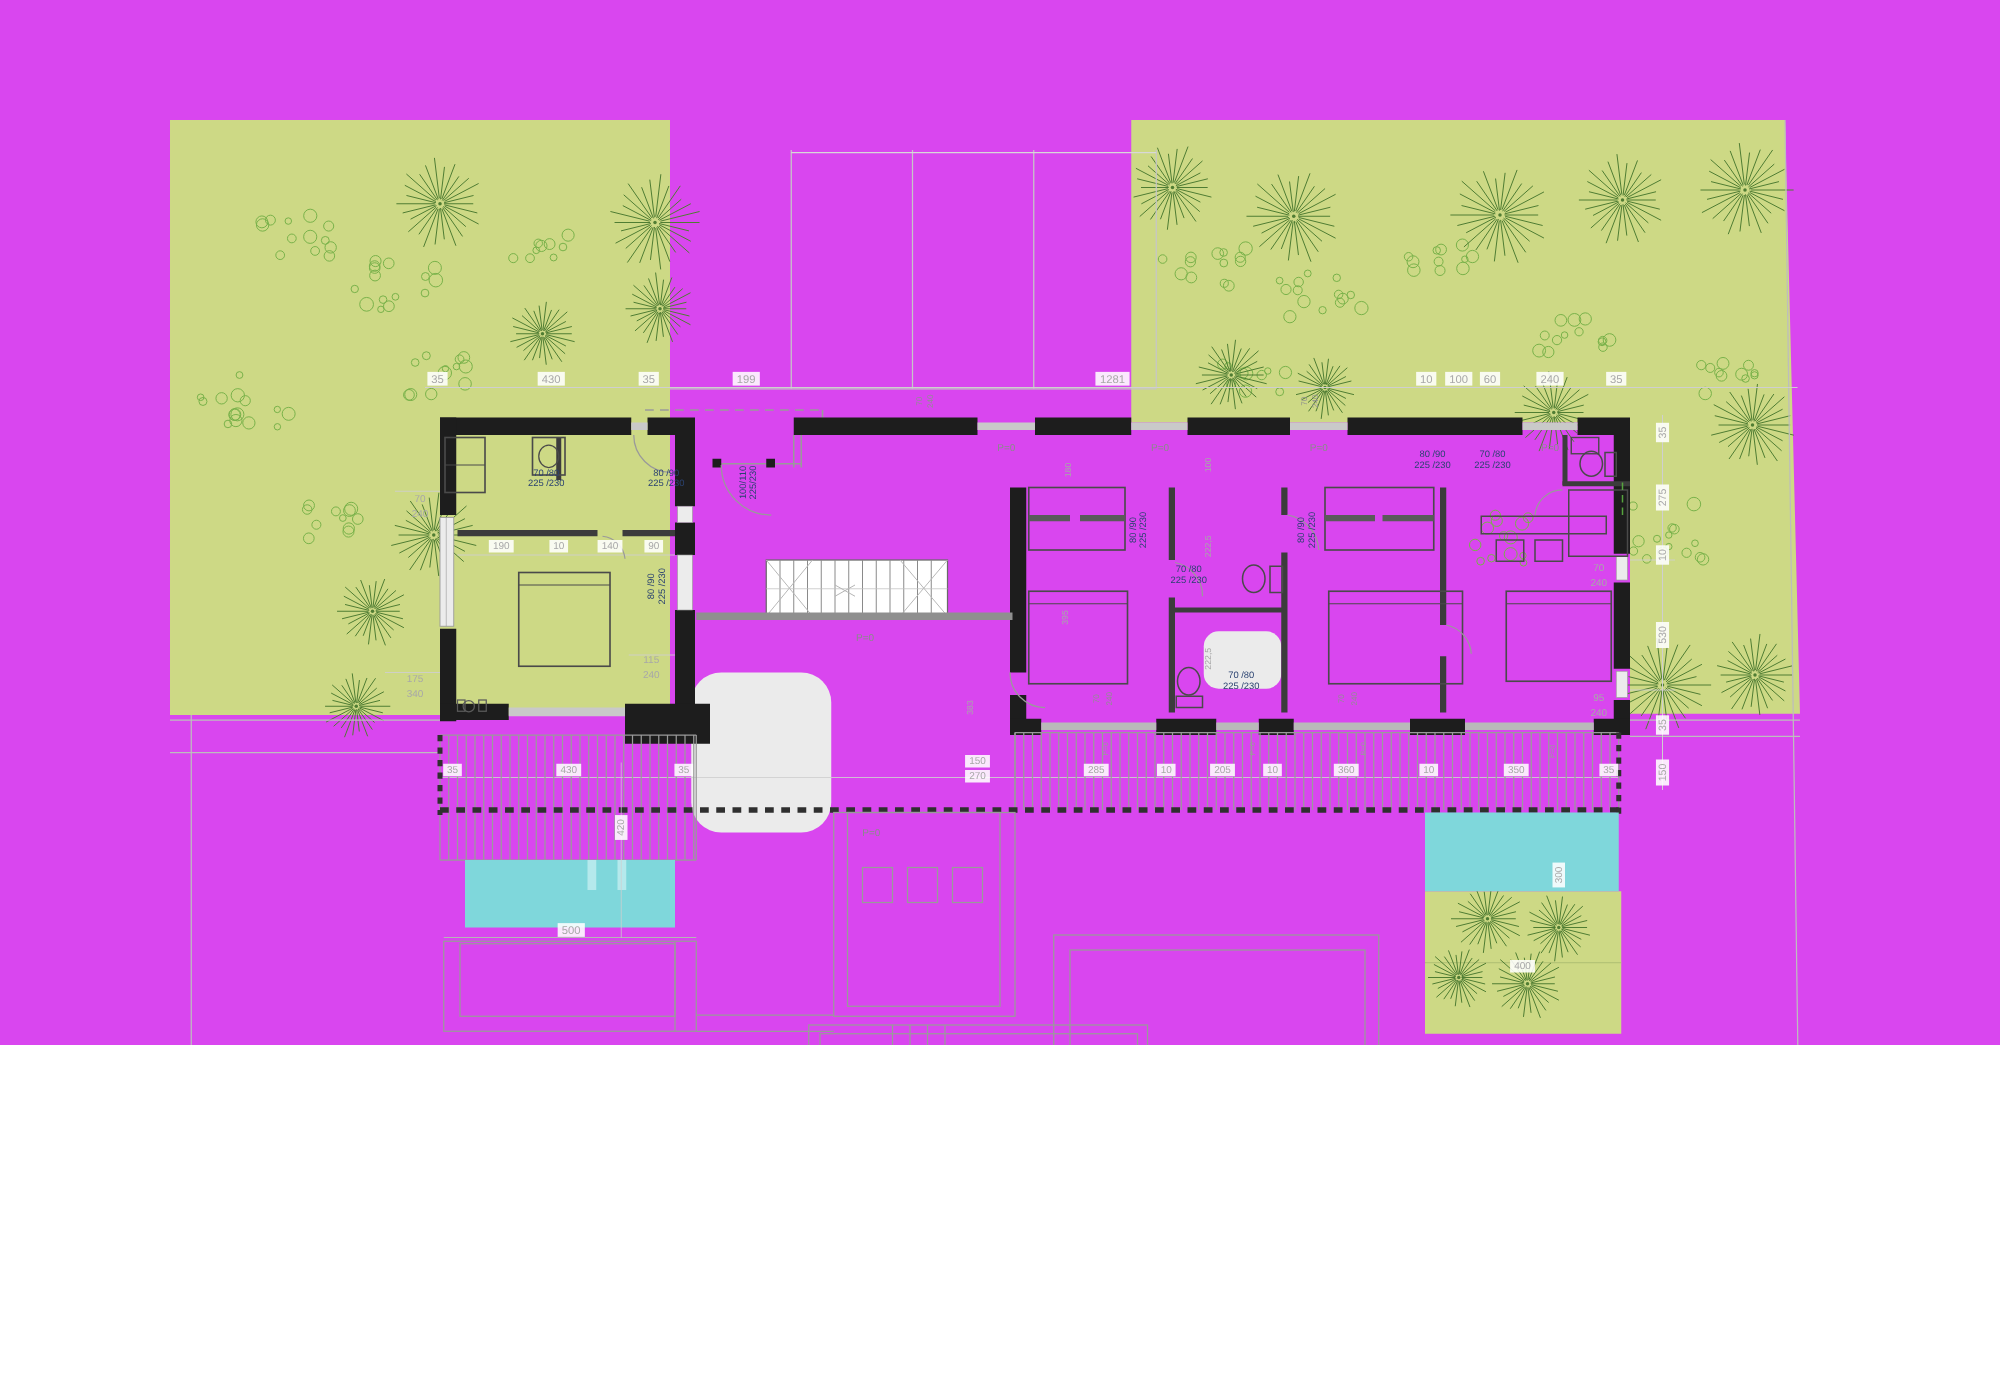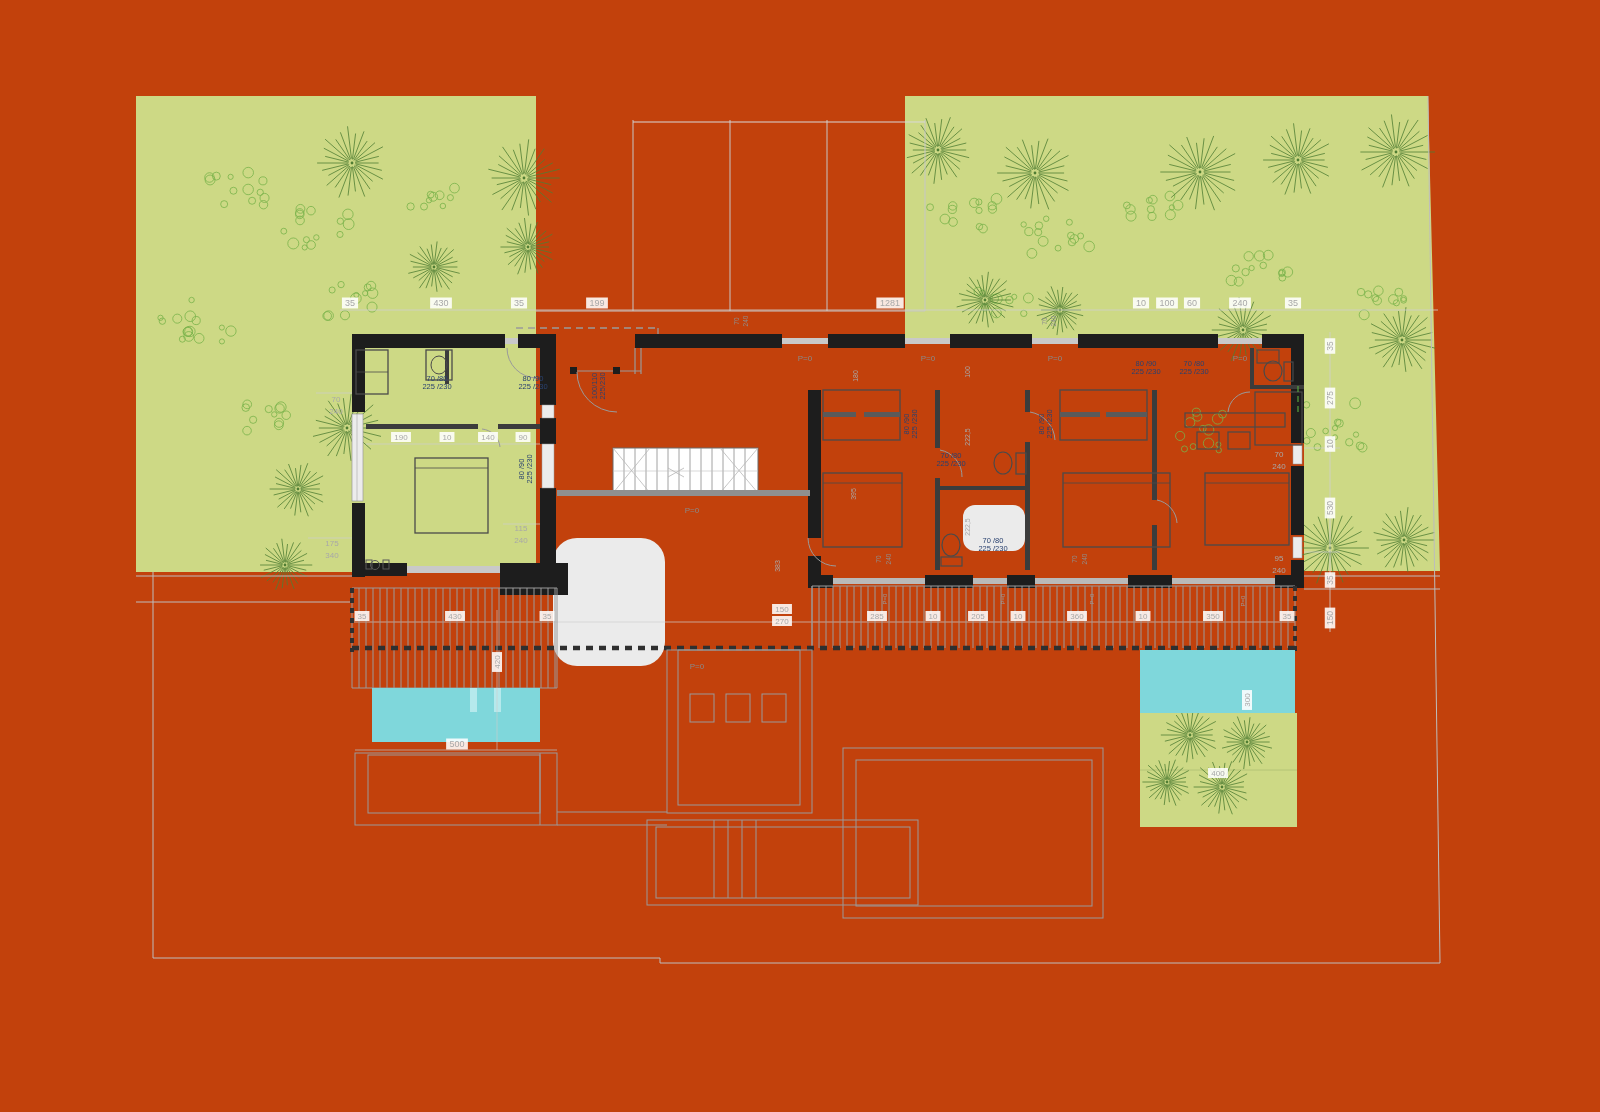--- a/index.html
+++ b/index.html
@@ -1,16 +1,16 @@
 <!DOCTYPE html>
 <html><head>
 <meta charset="utf-8">
 <style>
   html,body{margin:0;padding:0;background:#fff;}
-  #plan-wrap{width:1600px;height:1112px;position:relative;background:#c2410c;overflow:hidden;}
+  #plan-wrap{width:1600px;height:836px;position:relative;background:#d946ef;overflow:hidden;}
   svg text{font-family:"Liberation Sans","DejaVu Sans",sans-serif;}
 </style>
 </head>
 <body>
 
 <div id="plan-wrap">
   
   <svg id="plan-svg" xmlns="http://www.w3.org/2000/svg" width="1600" height="1112" viewBox="0 0 1600 1112">
       <rect x="136" y="96" width="400" height="476" rx="0" fill="#cdd985" stroke="none" stroke-width="1"></rect>
       <polygon points="905,96 1428,96 1440,571 1304,571 1304,338 905,338" fill="#cdd985" stroke="none" stroke-width="1"></polygon>

